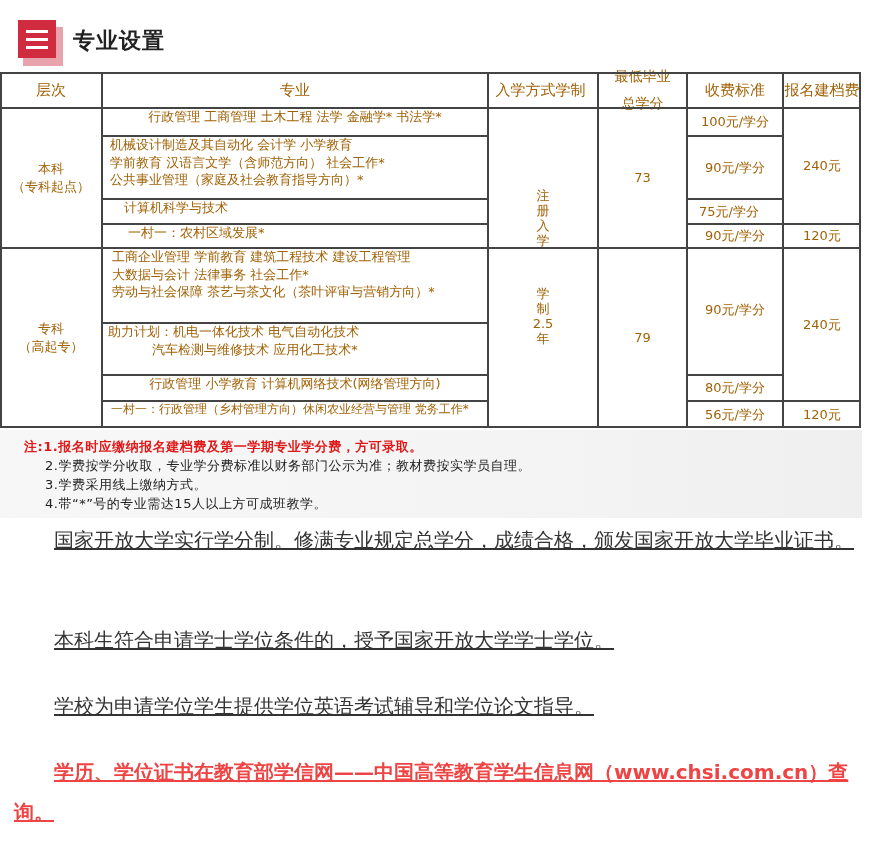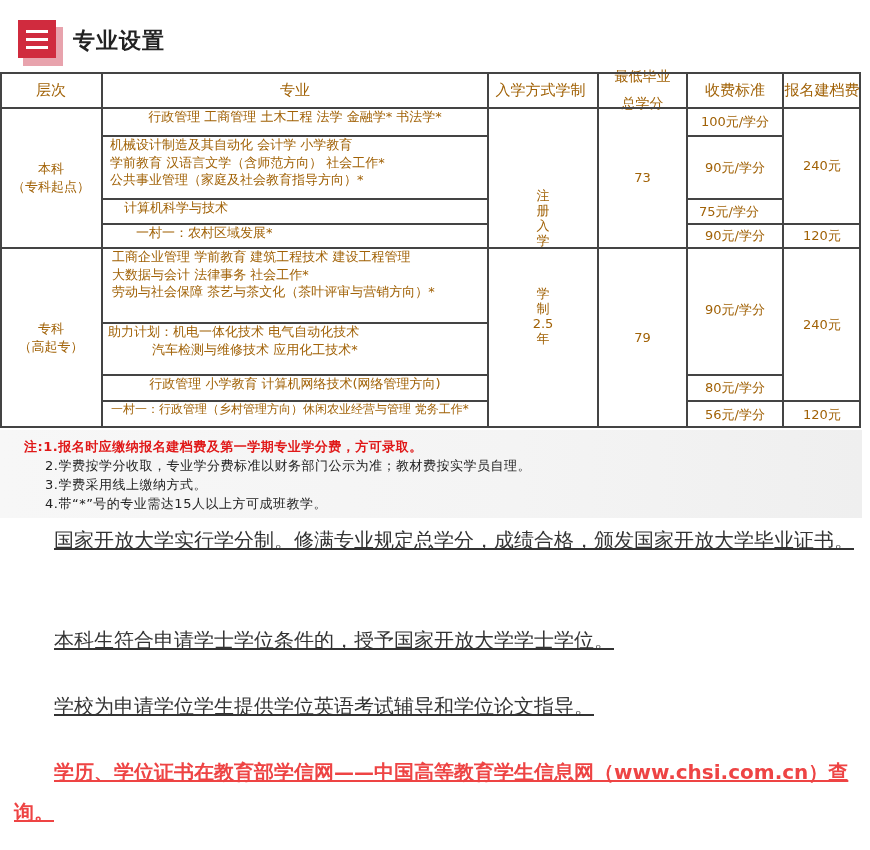--- a/index.html
+++ b/index.html
@@ -79,21 +79,21 @@
     <span>行政管理 工商管理 土木工程 法学 金融学* 书法学*</span>
   </div>
   <div class="cell major" style="left:102px;top:64px;width:386px;height:63px;padding-left:8px">
     <span>机械设计制造及其自动化  会计学  小学教育</span>
     <span>学前教育  汉语言文学（含师范方向）  社会工作*</span>
     <span>公共事业管理（家庭及社会教育指导方向）*</span>
   </div>
   <div class="cell major" style="left:102px;top:127px;width:386px;height:25px;padding-left:22px">
     <span>计算机科学与技术</span>
   </div>
-  <div class="cell major" style="left:102px;top:152px;width:386px;height:24px;padding-left:34px">
+  <div class="cell major" style="left:102px;top:152px;width:386px;height:24px;padding-left:26px">
     <span>一村一：农村区域发展*</span>
   </div>
 
   <div class="cell major" style="left:102px;top:176px;width:386px;height:75px;padding-left:10px">
     <span>工商企业管理  学前教育  建筑工程技术  建设工程管理</span>
     <span>大数据与会计   法律事务   社会工作*</span>
     <span>劳动与社会保障 茶艺与茶文化（茶叶评审与营销方向）*</span>
   </div>
   <div class="cell major" style="left:102px;top:251px;width:386px;height:52px;padding-left:6px">
     <span>助力计划：机电一体化技术   电气自动化技术</span>

